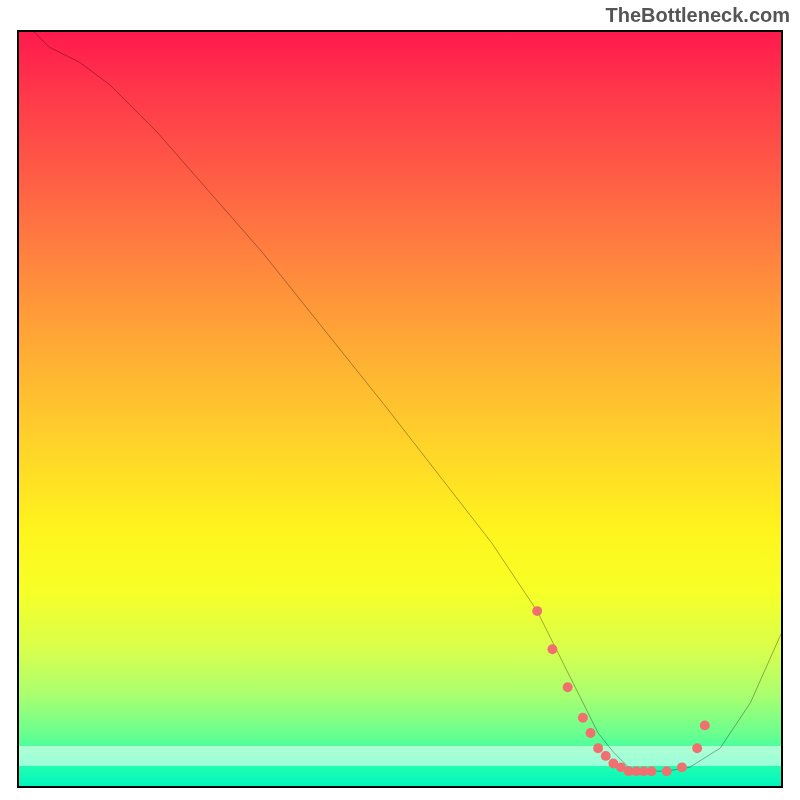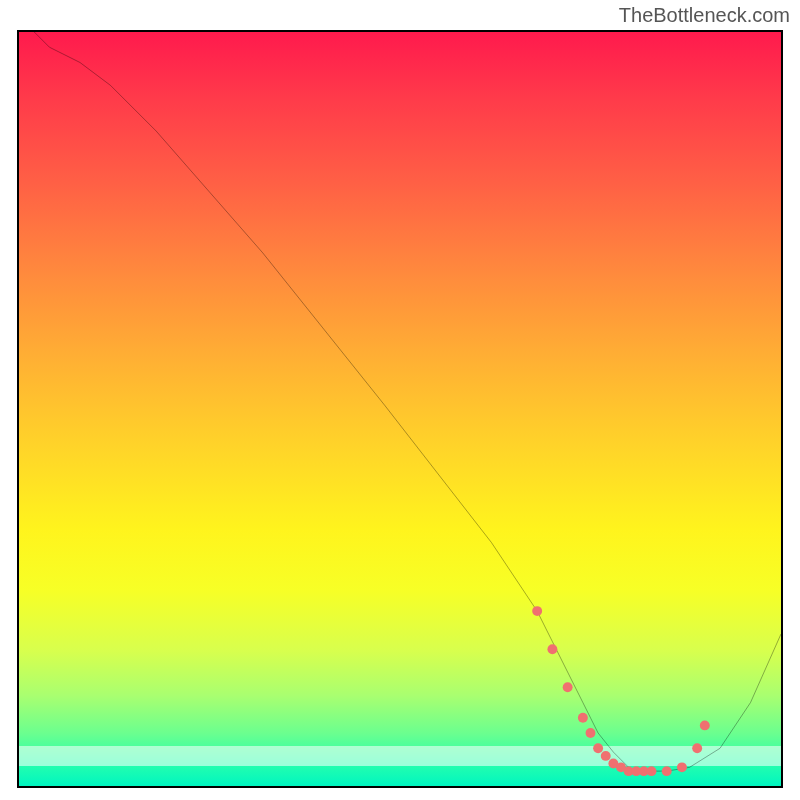--- a/index.html
+++ b/index.html
@@ -15,21 +15,21 @@
     top: 0;
     left: 0;
     width: 800px;
     height: 800px;
   }
   .watermark {
     position: absolute;
     top: 4px;
     right: 10px;
     font-size: 20px;
-    font-weight: normal;
+    font-weight: bold;
     color: #555;
     z-index: 50;
   }
   .plot-area {
     position: absolute;
     top: 30px;
     left: 17px;
     width: 766px;
     height: 758px;
     border: 2.5px solid #000;

